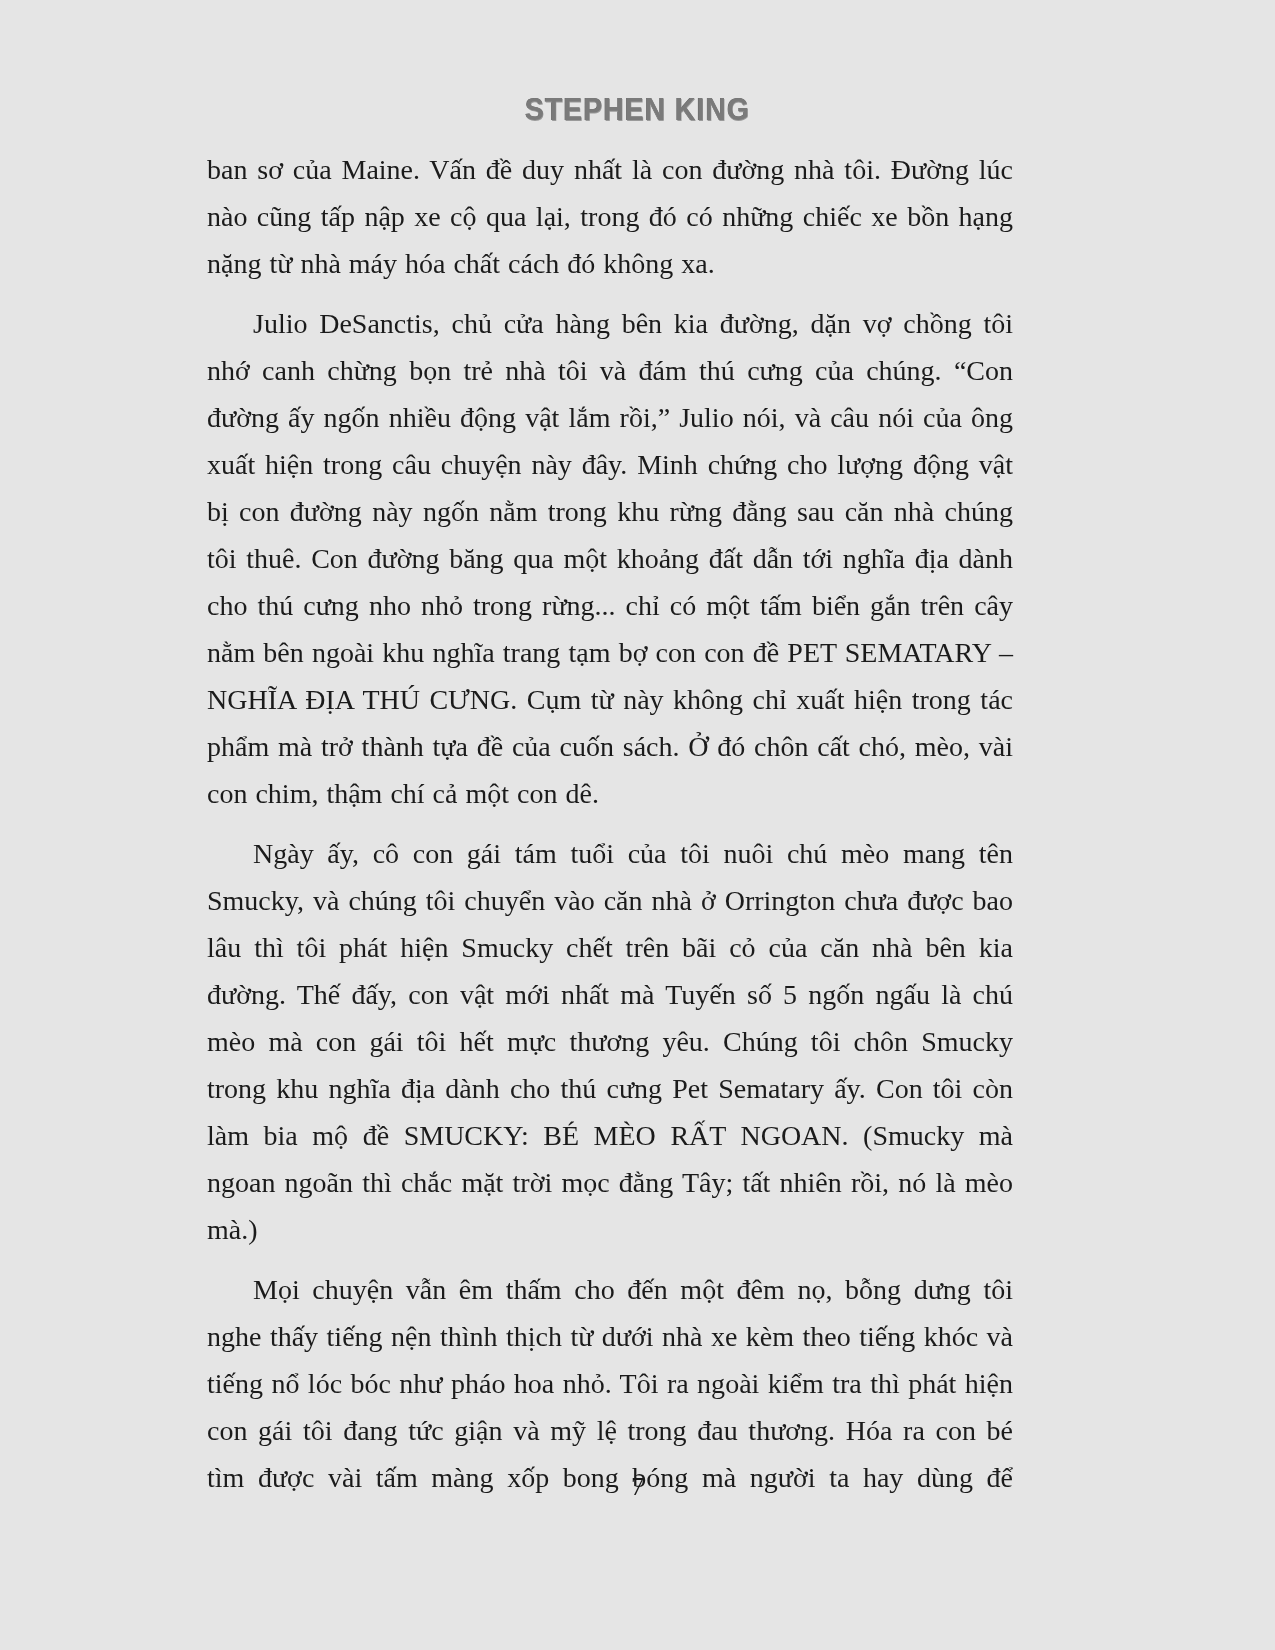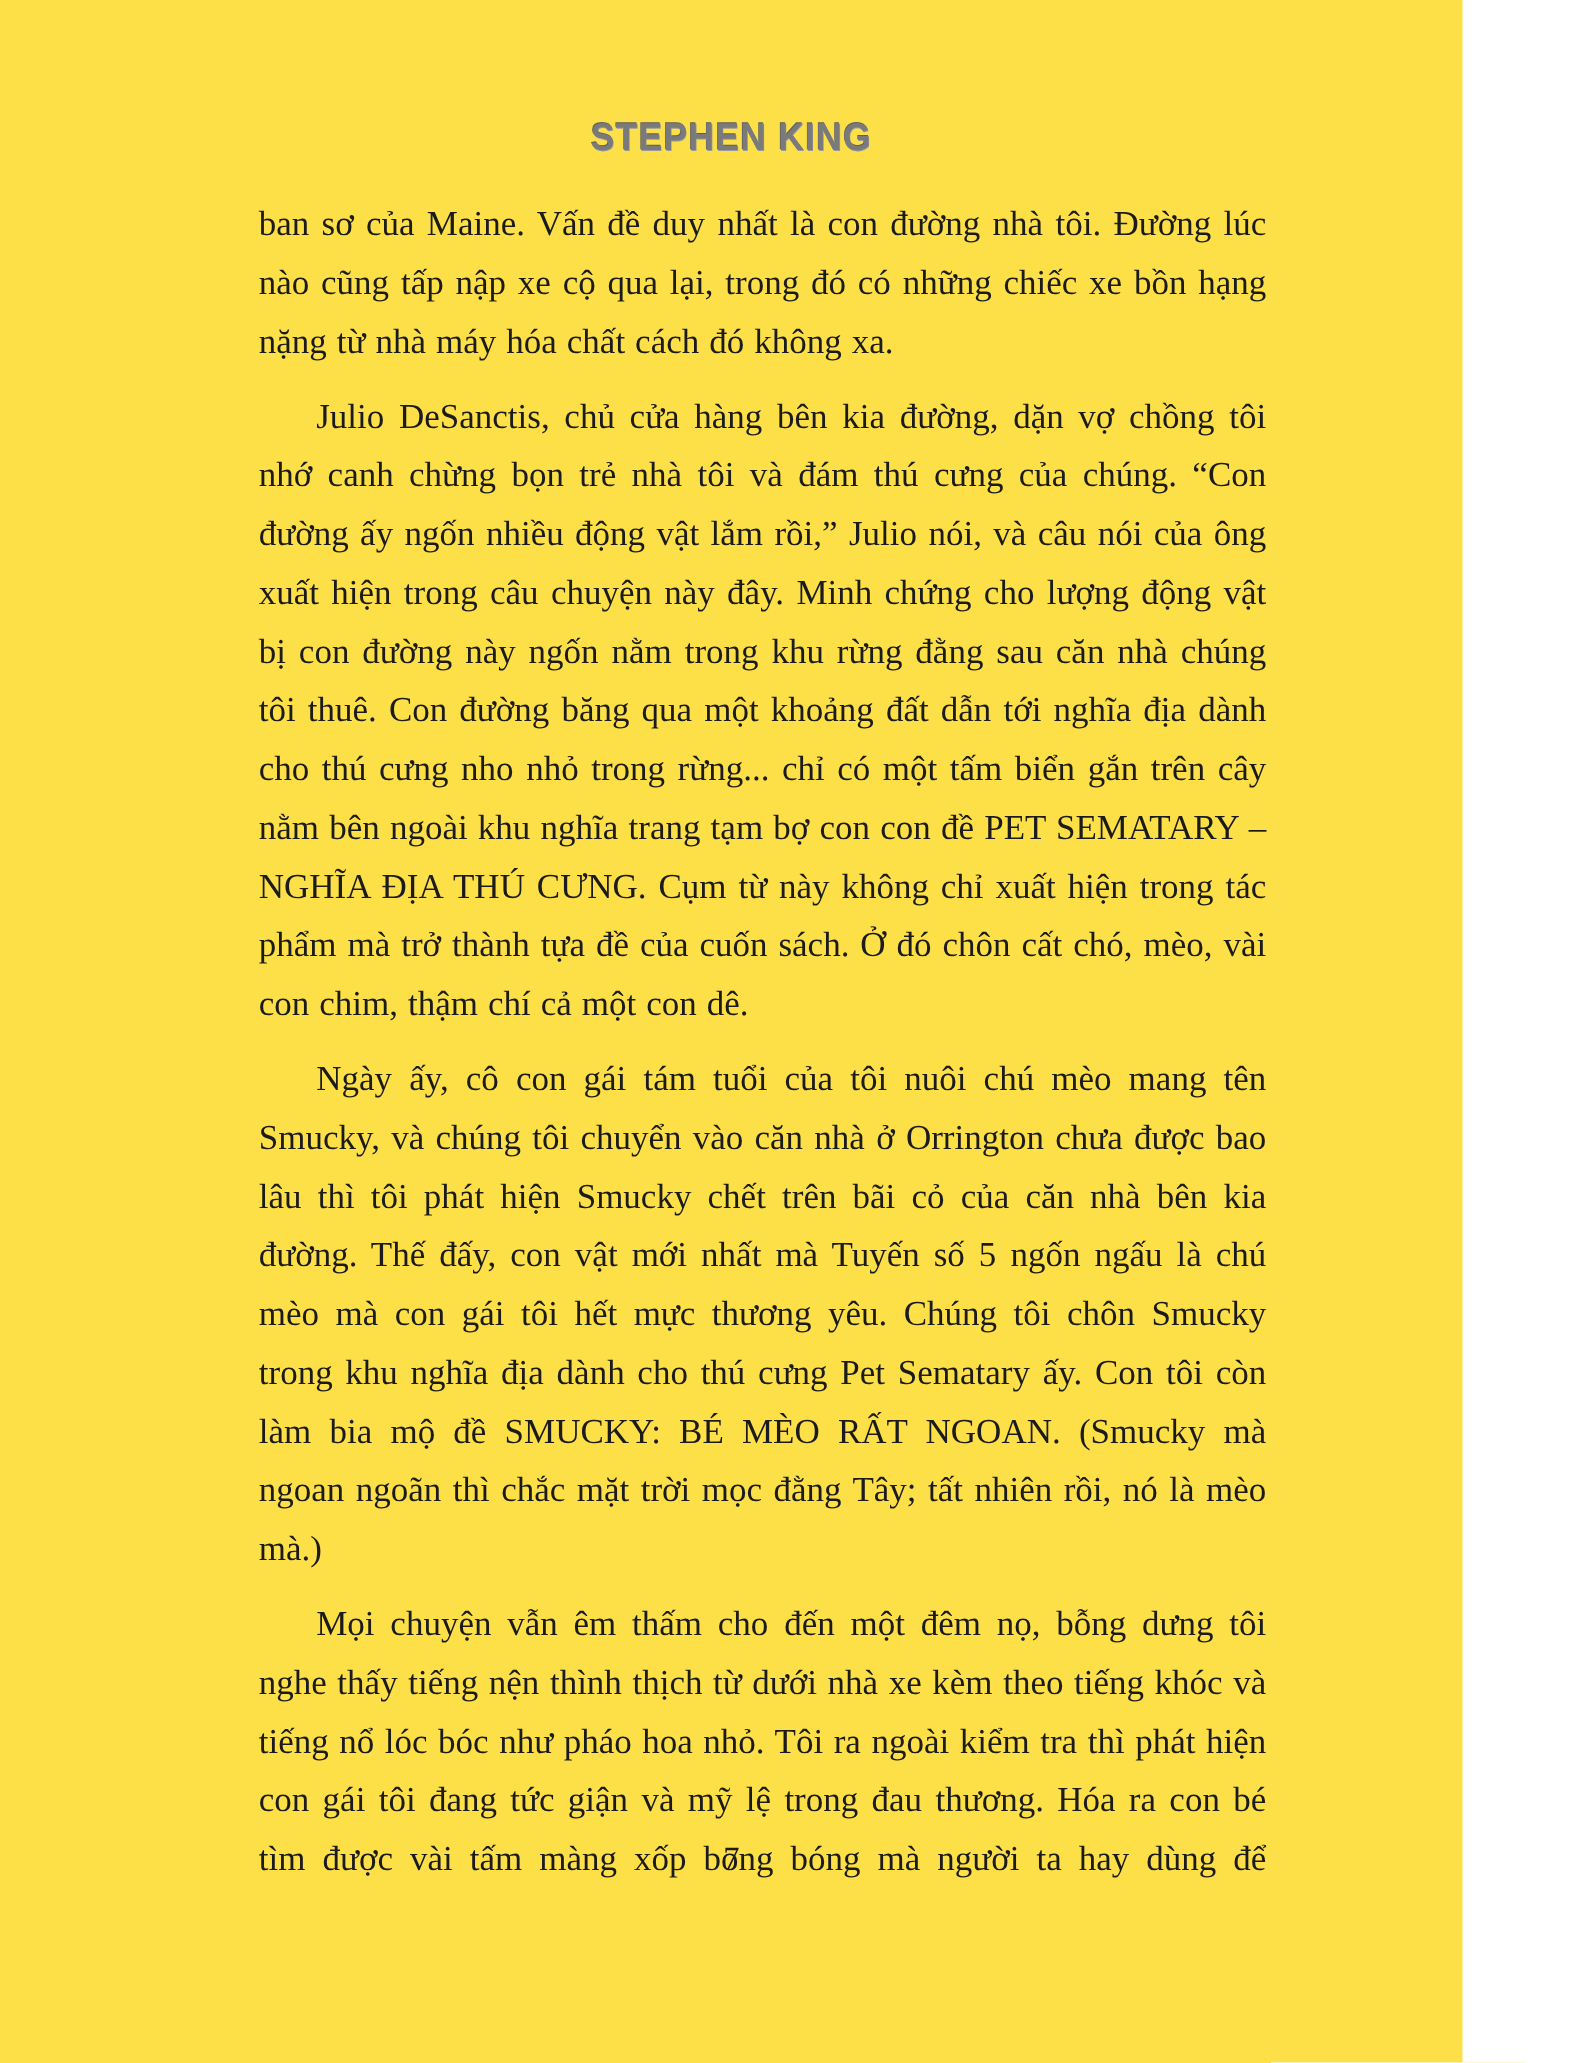--- a/index.html
+++ b/index.html
@@ -7,23 +7,23 @@
     background: #ffffff;
   }
   body {
     width: 1275px;
     height: 1650px;
     position: relative;
     font-family: "Liberation Serif", "DejaVu Serif", serif;
     color: #1b1b1b;
   }
   .page {
-    width: 1170px;
+    width: 1275px;
     height: 1650px;
-    background: #fde047;
+    background: #e5e5e5;
     position: relative;
   }
   .running-head {
     position: absolute;
     top: 92px;
     left: 0;
     width: 100%;
     text-align: center;
     font-family: "Liberation Sans", "DejaVu Sans", sans-serif;
     font-weight: bold;
@@ -31,21 +31,21 @@
     letter-spacing: 1px;
     color: #7a7a7a;
     text-shadow:
       0.5px 0.5px 0 #9a9a9a,
       -0.5px -0.5px 0 #5f5f5f;
     transform: scaleX(0.92);
     text-transform: uppercase;
   }
   .content {
     position: absolute;
-    top: 156px;
+    top: 146px;
     left: 207px;
     width: 806px;
   }
   .content p {
     font-size: 28px;
     line-height: 47px;
     text-align: justify;
     text-indent: 46px;
     margin-bottom: 13px;
     word-spacing: 1px;

